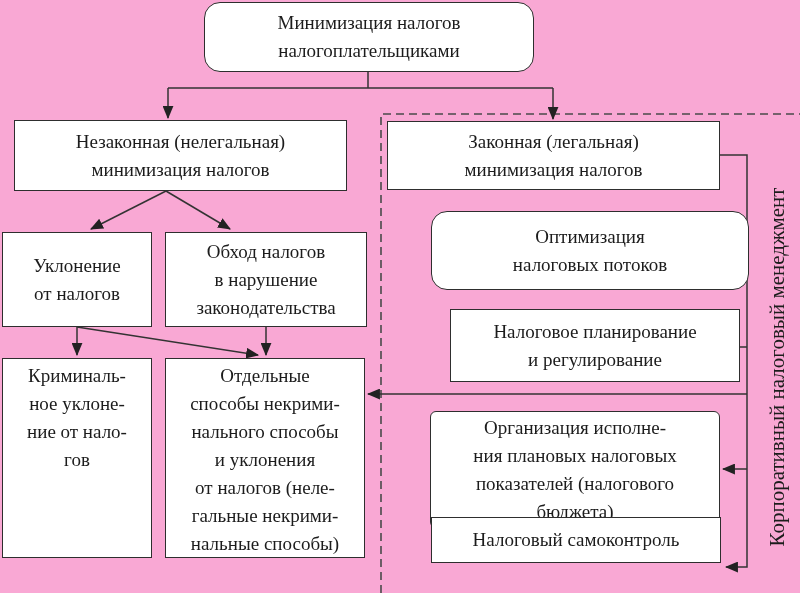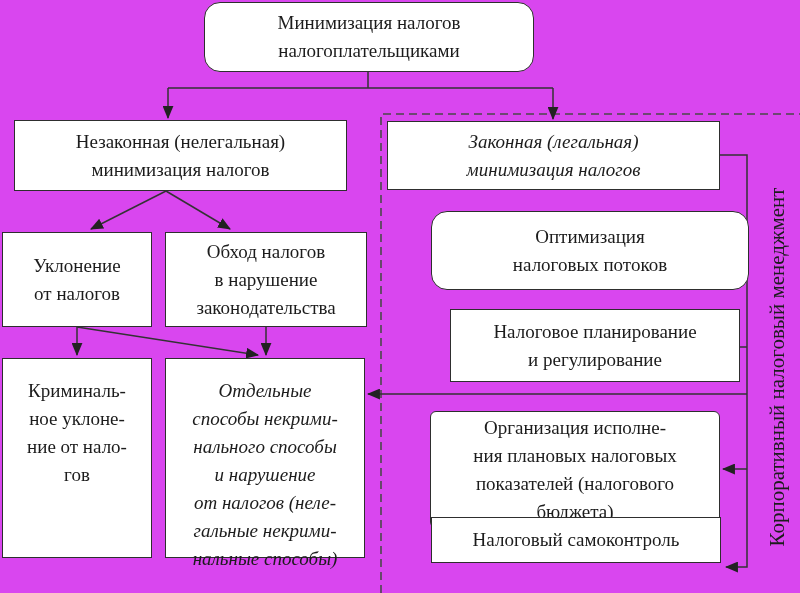--- a/index.html
+++ b/index.html
@@ -1,47 +1,47 @@
 <!DOCTYPE html>
 <html><head>
 <meta charset="utf-8">
 <style>
   html,body{margin:0;padding:0;background:#ffffff;}
   #stage{
     position:relative;
     width:800px;height:593px;
-    background:#d946ef;
+    background:#f9a8d4;
     font-family:"Liberation Serif","DejaVu Serif",serif;
     color:#1c1c1c;
     overflow:hidden;
   }
   #wires{position:absolute;left:0;top:0;width:800px;height:593px;}
   .box{
     position:absolute;
     box-sizing:border-box;
     border:1.6px solid #2e2e2e;
     background:#ffffff;
     display:flex;
     flex-direction:column;
     align-items:center;
     justify-content:center;
     text-align:center;
     font-size:19px;
     line-height:28px;
   }
   .box.rounded{border-radius:16px;}
-  .box.top-aligned{justify-content:flex-start;padding-top:18px;}
+  .box.top-aligned{justify-content:flex-start;padding-top:3px;}
   .line{white-space:nowrap;}
   #root-box         {left:204px; top:2px;   width:330px; height:70px;}
   #illegal-box      {left:14px;   top:120px; width:333px; height:71px;}
   #evasion-box      {left:2px;   top:232px; width:150px; height:95px;}
   #circumvention-box{left:165px; top:232px; width:202px; height:95px;}
   #criminal-box     {left:2px;   top:358px; width:150px; height:200px;}
-  #separate-box     {left:165px; top:358px; width:200px; height:200px;font-style:italic;}
-  #legal-box        {left:387px; top:121px; width:333px; height:69px;font-style:italic;}
+  #separate-box     {left:165px; top:358px; width:200px; height:200px;}
+  #legal-box        {left:387px; top:121px; width:333px; height:69px;}
   #optimization-box {left:431px; top:211px; width:318px; height:79px;}
   #planning-box     {left:430px; top:309px; width:290px; height:73px;margin-left:20px;}
   #organization-box {left:430px; top:411px; width:290px; height:117px;border-radius:6px;}
   #selfcontrol-box  {left:431px; top:517px; width:290px; height:46px;}
   #side-label{
     position:absolute;
     left:557px; top:352px;
     width:440px; height:30px;
     transform:rotate(-90deg);
     transform-origin:center;
@@ -108,21 +108,21 @@
     <div class="line">Криминаль-</div>
     <div class="line">ное уклоне-</div>
     <div class="line">ние от нало-</div>
     <div class="line">гов</div>
   </div>
 
   <div class="box top-aligned" id="separate-box">
     <div class="line">Отдельные</div>
     <div class="line">способы некрими-</div>
     <div class="line">нального способы</div>
-    <div class="line">и нарушение</div>
+    <div class="line">и уклонения</div>
     <div class="line">от налогов (неле-</div>
     <div class="line">гальные некрими-</div>
     <div class="line">нальные способы)</div>
   </div>
 
   <div class="box" id="legal-box">
     <div class="line">Законная (легальная)</div>
     <div class="line">минимизация налогов</div>
   </div>
 

